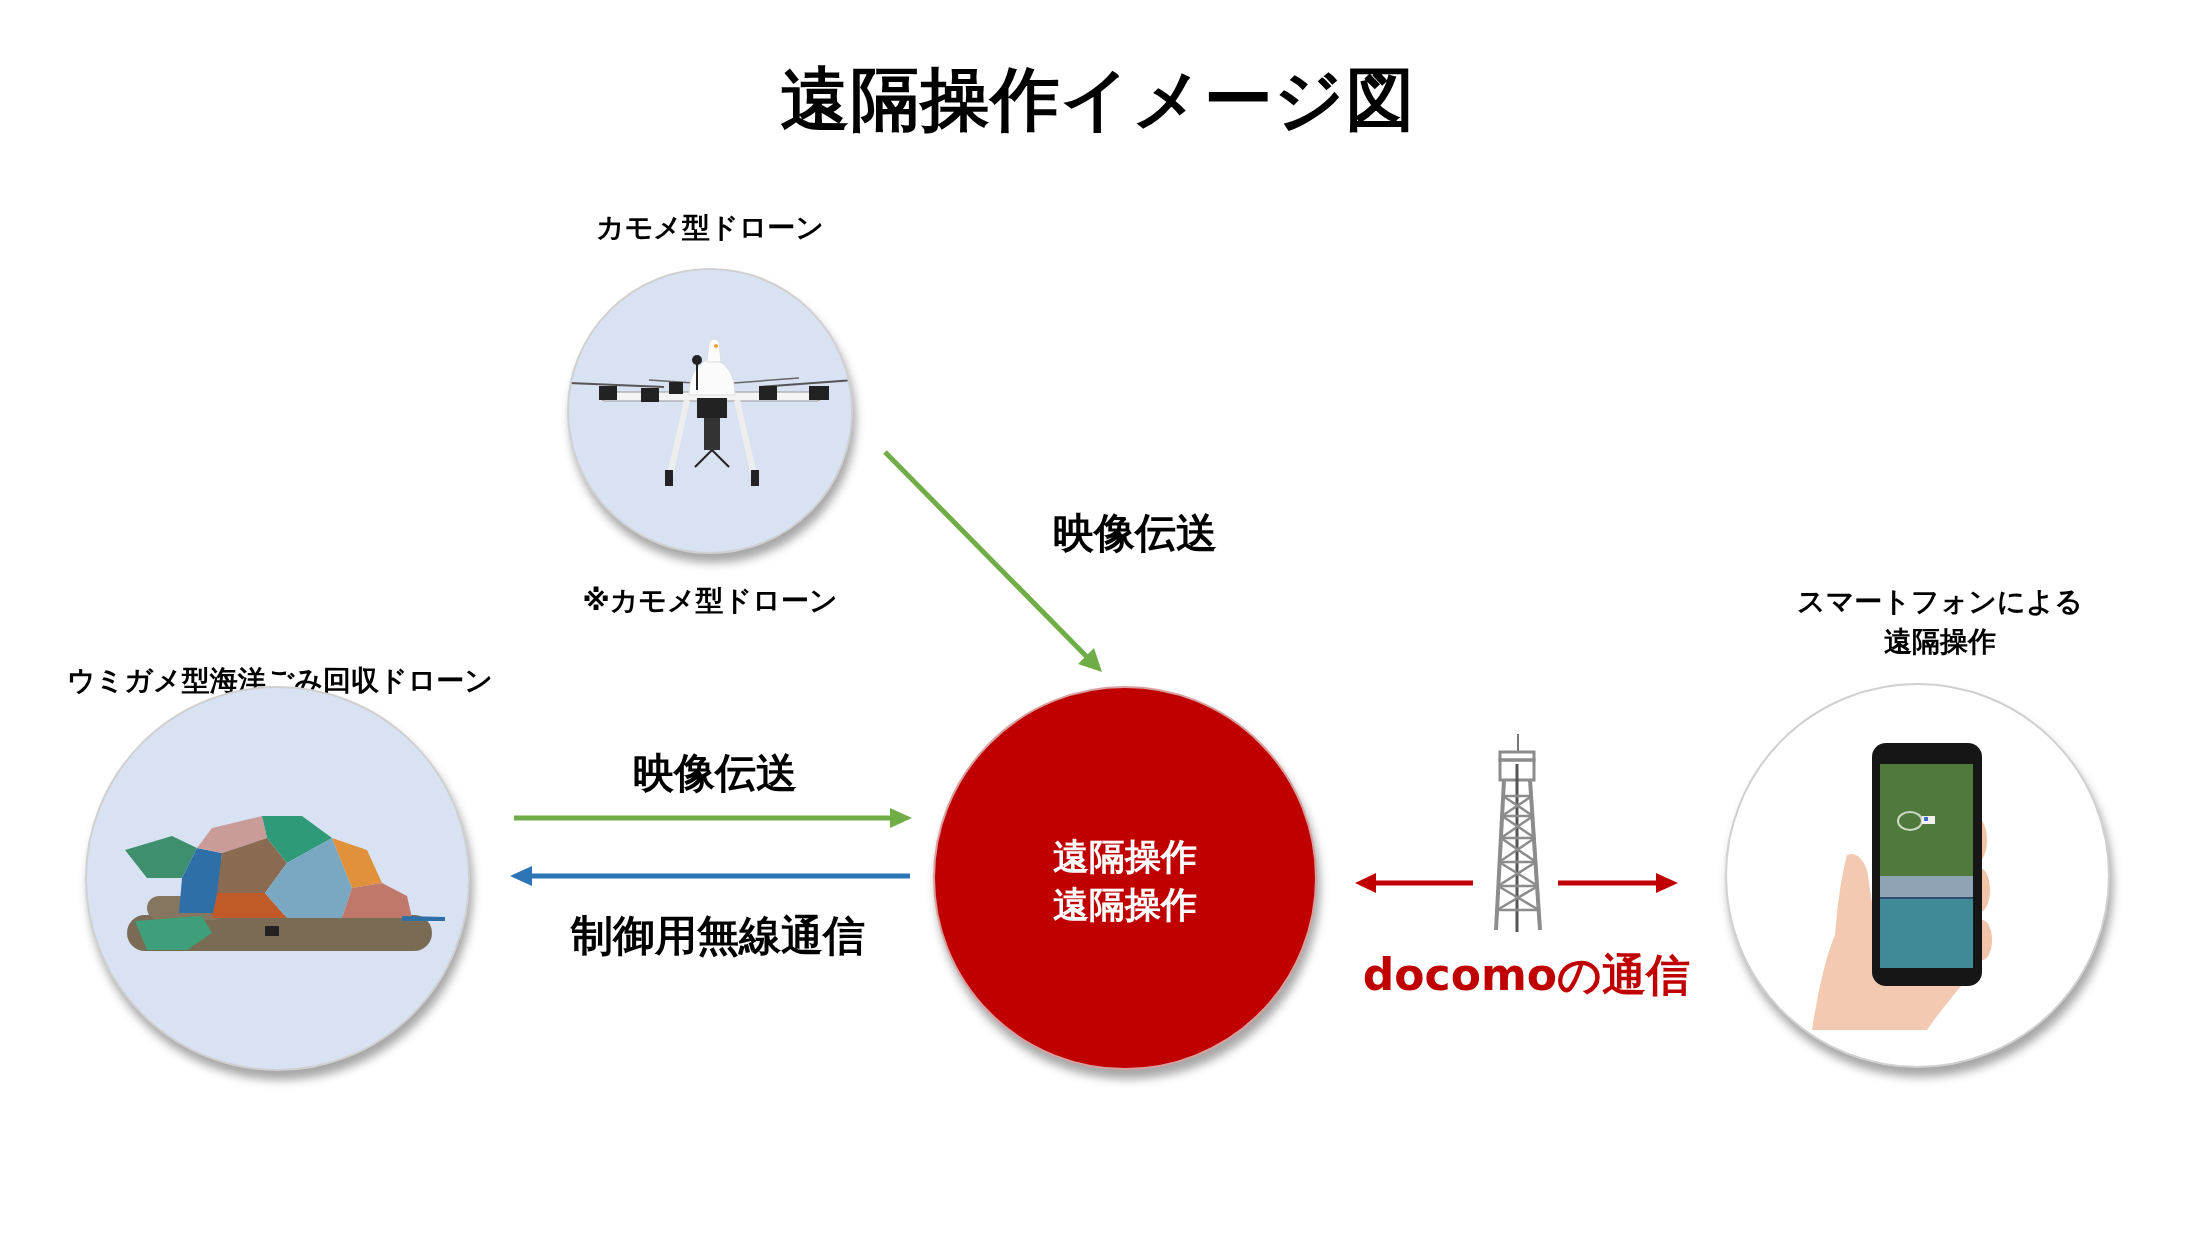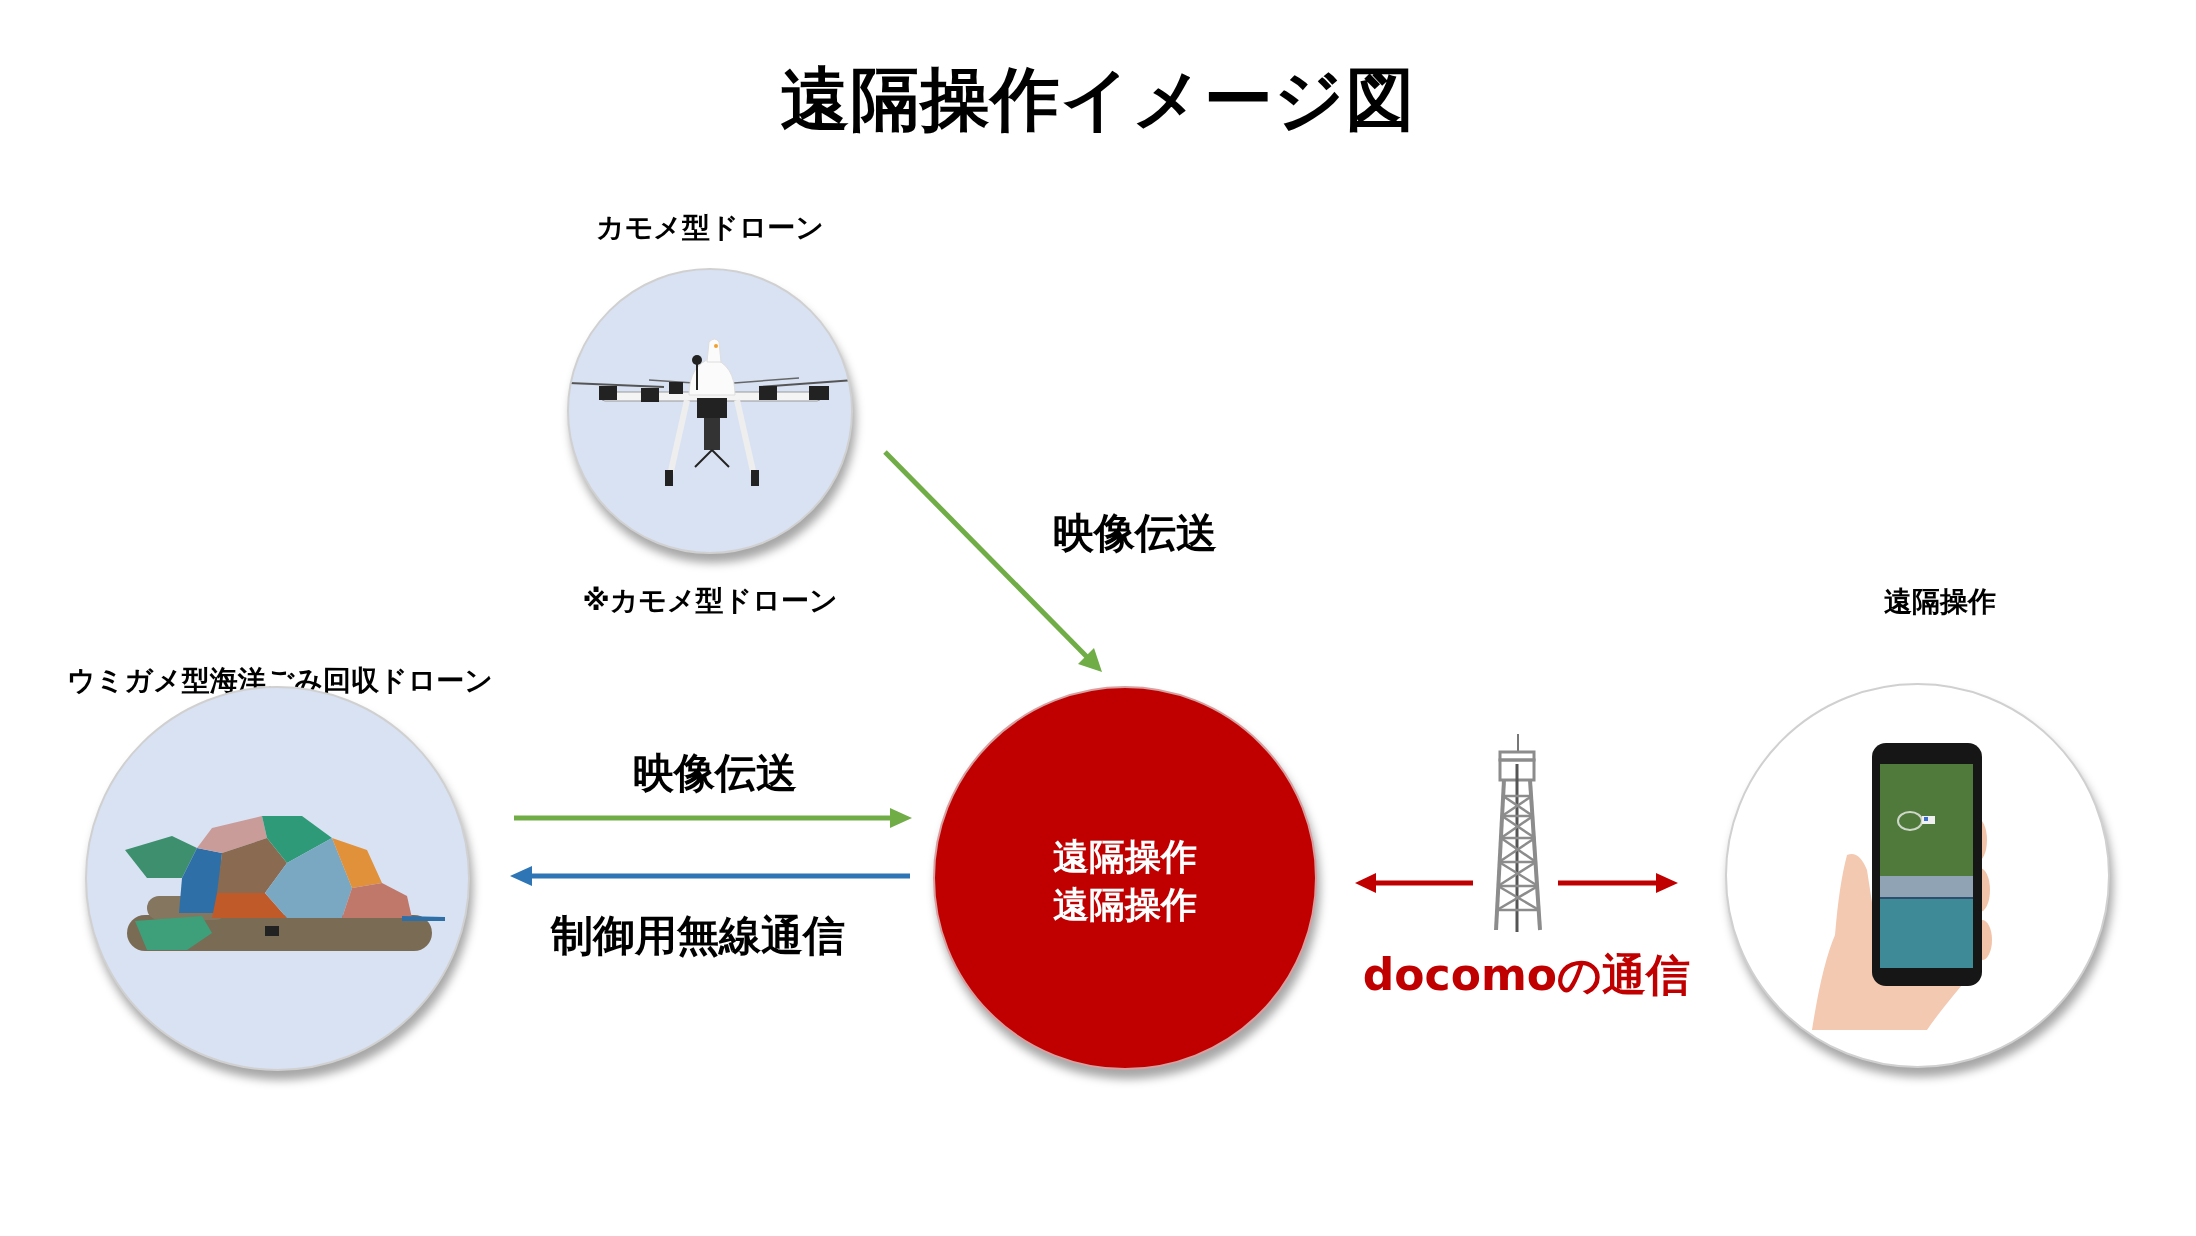--- a/index.html
+++ b/index.html
@@ -90,21 +90,21 @@
 
 <div class="label mid" style="left:610px; width:210px; top:750px;">映像伝送</div>
 <svg width="2196" height="1236" style="left:0;top:0;">
   <line x1="514" y1="818" x2="893" y2="818" stroke="#70ad47" stroke-width="5"></line>
   <polygon points="912,818 890,808 890,828" fill="#70ad47"></polygon>
 </svg>
 <svg width="2196" height="1236" style="left:0;top:0;">
   <line x1="527" y1="876" x2="910" y2="876" stroke="#2e75b6" stroke-width="5"></line>
   <polygon points="510,876 532,866 532,886" fill="#2e75b6"></polygon>
 </svg>
-<div class="label mid" style="left:508px; width:380px; top:912px; font-size:42px;">制御用無線通信</div>
+<div class="label mid" style="left:528px; width:380px; top:912px; font-size:42px;">制御用無線通信</div>
 
 <div class="circle c-red" style="left:933px; top:686px; width:384px; height:384px;">
   <div class="sys-text">
     <div>遠隔操作</div>
     <div>遠隔操作</div>
   </div>
 </div>
 
 <svg width="2196" height="1236" style="left:0;top:0;">
   <line x1="1372" y1="883" x2="1473" y2="883" stroke="#c00000" stroke-width="5"></line>
@@ -136,20 +136,21 @@
       <line x1="47" y1="104" x2="11" y2="128"></line>
     <line x1="11" y1="128" x2="50" y2="152"></line>
       <line x1="48" y1="128" x2="10" y2="152"></line>
     <line x1="10" y1="152" x2="51" y2="176"></line>
       <line x1="50" y1="152" x2="9" y2="176"></line>
   </g>
 </svg>
 <div class="label docomo" style="left:1340px; width:350px; top:950px;">docomoの通信</div>
 
 <div class="label small" style="left:1720px; width:440px; top:582px; line-height:40px;">
+  <div>スマートフォンによる</div>
   <div>遠隔操作</div>
 </div>
 <div class="circle c-white" style="left:1725px; top:683px; width:385px; height:385px;">
   <svg width="385" height="385" viewBox="0 0 385 385" style="left:0;top:0;">
 
     <path d="M85 345 Q95 280 108 250 Q112 200 120 170 Q132 165 140 185 L150 250 L225 252 Q240 240 245 260 L235 300 Q210 330 200 345 Z" fill="#f3c9b1"></path>
     <ellipse cx="250" cy="155" rx="10" ry="22" fill="#f1c4aa"></ellipse>
     <ellipse cx="253" cy="205" rx="10" ry="22" fill="#f1c4aa"></ellipse>
     <ellipse cx="255" cy="255" rx="10" ry="20" fill="#f1c4aa"></ellipse>
 

